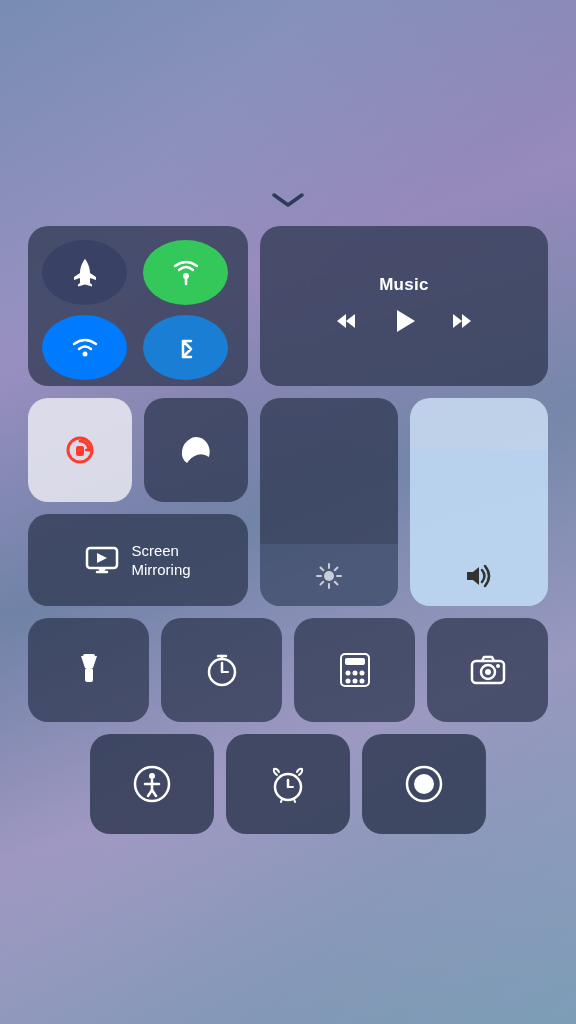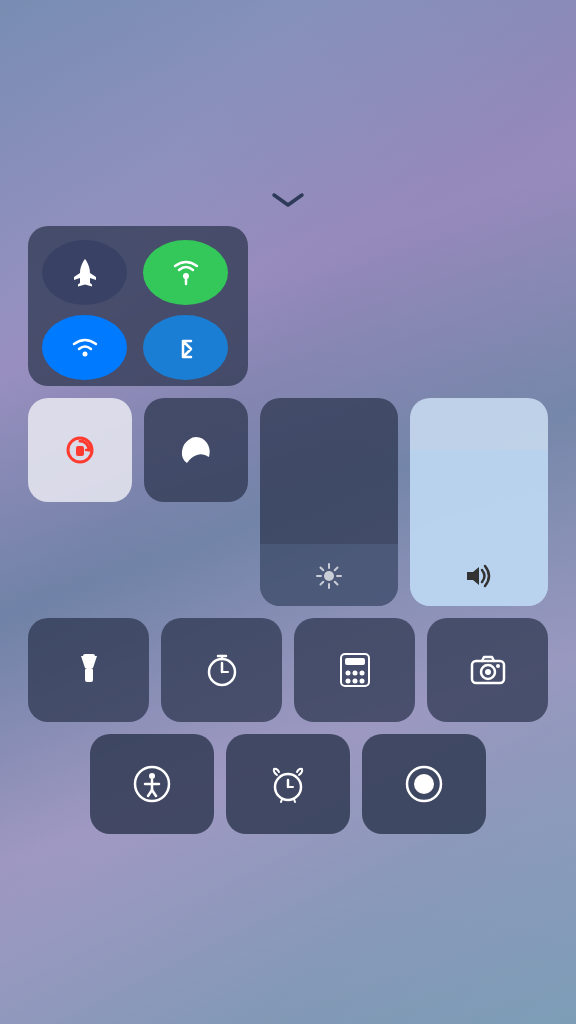--- a/index.html
+++ b/index.html
@@ -298,20 +298,45 @@
         </svg>
       </div>
 
       <div class="net-btn bluetooth">
         <svg width="34" height="34" viewBox="0 0 34 34" fill="white">
           <path d="M14 10 L22 18 L14 26 L14 10Z M14 10 L22 10 M14 26 L22 26" stroke="white" stroke-width="2.5" fill="none" stroke-linecap="round" stroke-linejoin="round"></path>
         </svg>
       </div>
     </div>
 
+    <div class="tile music-tile">
+      <div class="music-title">Music</div>
+      <div class="music-controls">
+
+        <div>
+          <svg width="28" height="28" viewBox="0 0 28 28" fill="white">
+            <path d="M14 7 L5 14 L14 21 L14 7Z"></path>
+            <path d="M23 7 L14 14 L23 21 L23 7Z"></path>
+          </svg>
+        </div>
+
+        <div>
+          <svg width="32" height="32" viewBox="0 0 32 32" fill="white">
+            <path d="M9 5 L27 16 L9 27 Z"></path>
+          </svg>
+        </div>
+
+        <div>
+          <svg width="28" height="28" viewBox="0 0 28 28" fill="white">
+            <path d="M5 7 L14 14 L5 21 L5 7Z"></path>
+            <path d="M14 7 L23 14 L14 21 L14 7Z"></path>
+          </svg>
+        </div>
+      </div>
+    </div>
   </div>
 
   <div class="mid-section">
     <div class="left-mid">
 
       <div class="top-small-row">
 
         <div class="small-tile rotation-tile-s">
           <svg width="42" height="42" viewBox="0 0 42 42" fill="none">
             <circle cx="21" cy="21" r="12" stroke="#ff3b30" stroke-width="3" fill="none"></circle>
@@ -321,20 +346,29 @@
           </svg>
         </div>
 
         <div class="small-tile dnd-tile-s">
           <svg width="42" height="42" viewBox="0 0 42 42" fill="white">
             <path d="M21 8 Q28 8 32 14 Q36 20 34 28 Q28 24 22 26 Q16 28 12 34 Q6 30 7 22 Q8 14 15 10 Q17 8 21 8Z"></path>
           </svg>
         </div>
       </div>
 
+      <div class="screen-mirror-tile">
+        <svg width="34" height="28" viewBox="0 0 34 28" fill="white">
+          <rect x="2" y="2" width="30" height="20" rx="3" stroke="white" stroke-width="2.5" fill="none"></rect>
+          <path d="M13 22 L21 22 L19 26 L15 26 Z" fill="white"></path>
+          <line x1="12" y1="26" x2="22" y2="26" stroke="white" stroke-width="2.5" stroke-linecap="round"></line>
+          <polygon points="12,7 12,17 22,12" fill="white"></polygon>
+        </svg>
+        <div class="screen-mirror-text">Screen<br>Mirroring</div>
+      </div>
     </div>
 
     <div class="right-mid">
 
       <div class="slider-tile bright">
         <div style="position:absolute;bottom:0;left:0;right:0;height:30%;background:rgba(100,120,160,0.3);border-radius:0 0 20px 20px;"></div>
         <div class="slider-icon">
           <svg width="28" height="28" viewBox="0 0 28 28" fill="white" opacity="0.7">
             <circle cx="14" cy="14" r="5"></circle>
             <line x1="14" y1="2" x2="14" y2="6" stroke="white" stroke-width="2" stroke-linecap="round"></line>

